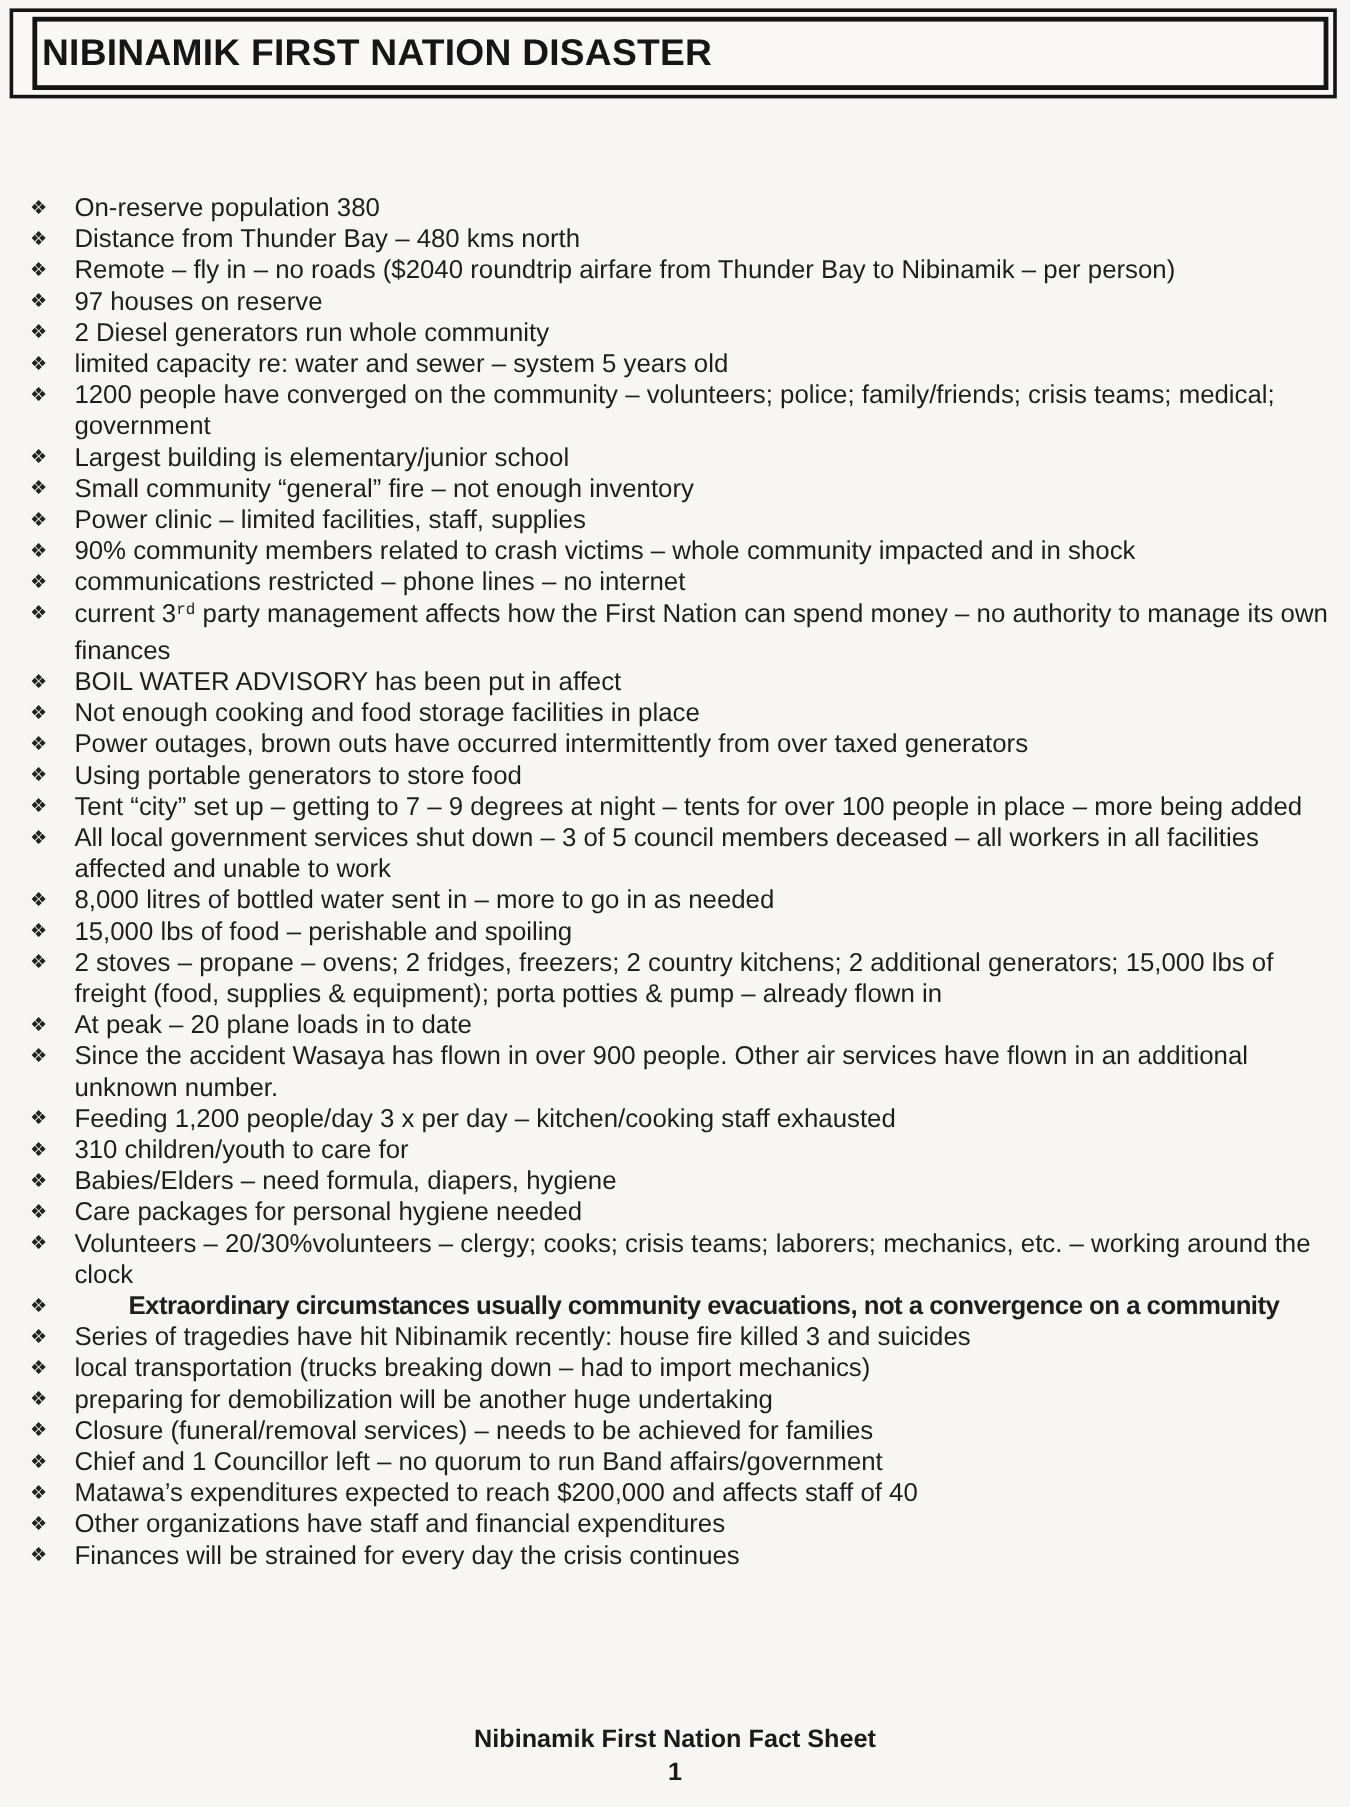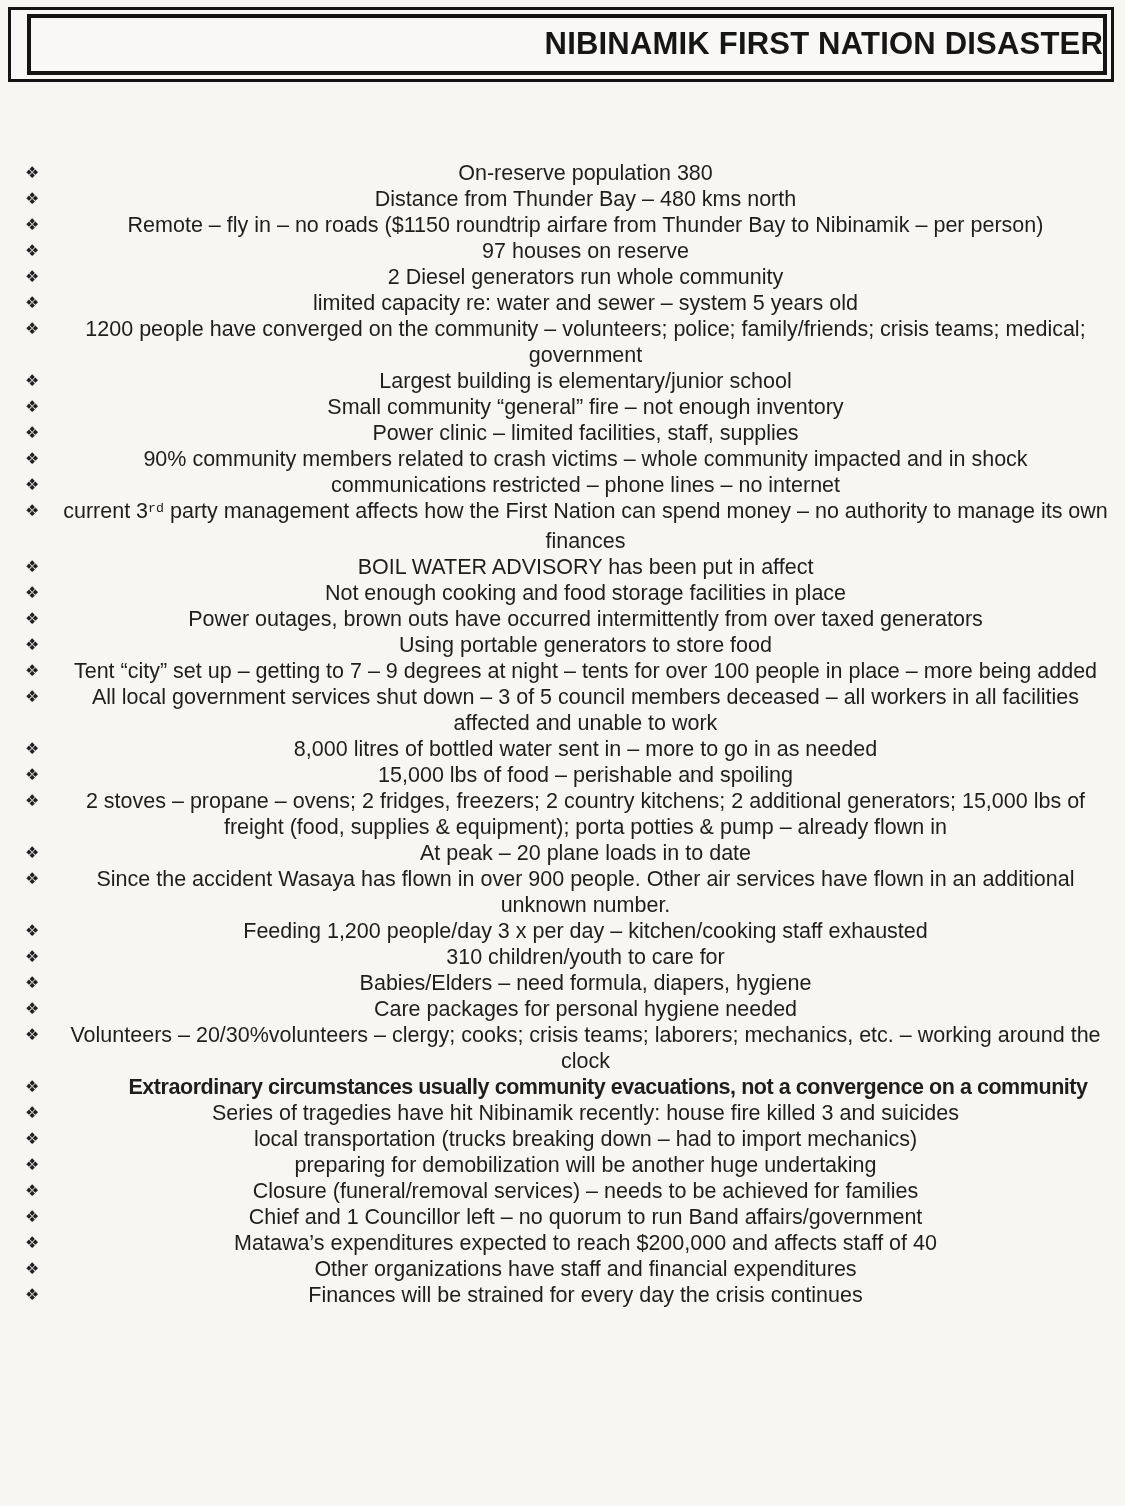--- a/index.html
+++ b/index.html
@@ -20,22 +20,22 @@
     position: absolute;
     left: 8px;
     top: 7px;
     width: 1106px;
     border: 3px solid #141414;
     padding: 4px;
     background: #f9f8f6;
   }
   .title-box-inner {
     border: 4px solid #141414;
-    text-align: right;
-    padding: 8px 0 10px 4px;
+    text-align: left;
+    padding: 8px 20px 10px 4px;
     margin-left: 12px;
   }
   .title-line {
     font-weight: bold;
     font-size: 31px;
     line-height: 35px;
     letter-spacing: 0.2px;
     color: #161616;
   }
   .fact-list {
@@ -57,21 +57,20 @@
     flex: 0 0 37px;
     font-family: "DejaVu Sans", sans-serif;
     font-size: 16px;
     line-height: 26px;
     color: #222;
     user-select: none;
   }
   .fact-text {
     flex: 1 1 auto;
     padding-right: 4px;
-    text-align: center;
   }
   .fact-item.bold .fact-text {
     font-weight: bold;
     white-space: nowrap;
     letter-spacing: -0.45px;
     margin-left: 45px;
   }
   .fact-text sup {
     font-size: 0.62em;
     vertical-align: baseline;
@@ -114,21 +113,21 @@
       <li class="fact-item">
         <span class="bullet">❖</span>
         <span class="fact-text">On-reserve population 380</span>
       </li>
       <li class="fact-item">
         <span class="bullet">❖</span>
         <span class="fact-text">Distance from Thunder Bay – 480 kms north</span>
       </li>
       <li class="fact-item">
         <span class="bullet">❖</span>
-        <span class="fact-text">Remote – fly in – no roads ($1150 roundtrip airfare from Thunder Bay to Nibinamik – per person)</span>
+        <span class="fact-text">Remote – fly in – no roads ($2040 roundtrip airfare from Thunder Bay to Nibinamik – per person)</span>
       </li>
       <li class="fact-item">
         <span class="bullet">❖</span>
         <span class="fact-text">97 houses on reserve</span>
       </li>
       <li class="fact-item">
         <span class="bullet">❖</span>
         <span class="fact-text">2 Diesel generators run whole community</span>
       </li>
       <li class="fact-item">
@@ -258,14 +257,18 @@
       <li class="fact-item">
         <span class="bullet">❖</span>
         <span class="fact-text">Other organizations have staff and financial expenditures</span>
       </li>
       <li class="fact-item">
         <span class="bullet">❖</span>
         <span class="fact-text">Finances will be strained for every day the crisis continues</span>
       </li>
     </ul>
 
+  <div class="footer">
+    <div class="footer-title">Nibinamik First Nation Fact Sheet</div>
+    <div class="footer-page">1</div>
+  </div>
 
 </div>
 
 </body></html>

